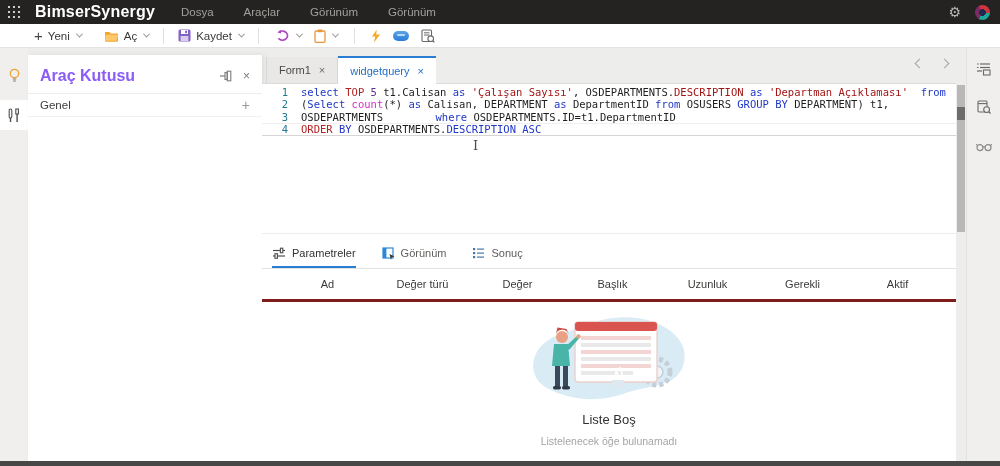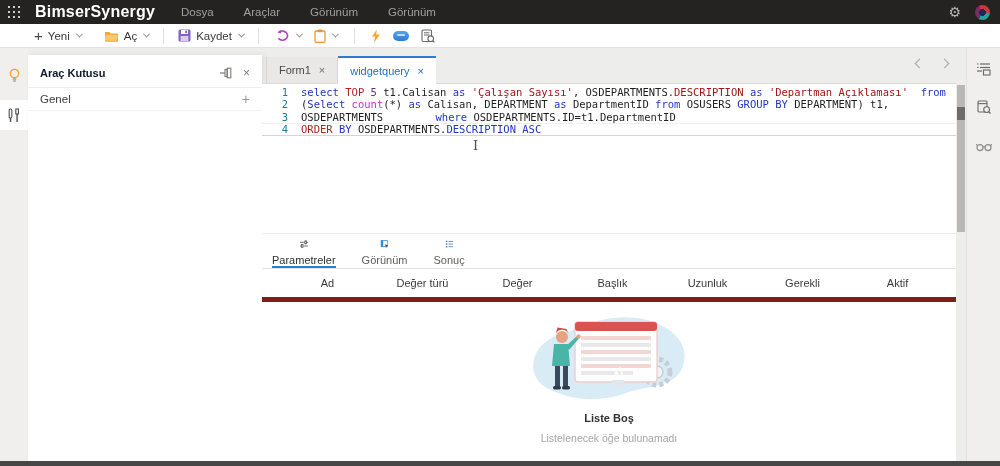--- a/index.html
+++ b/index.html
@@ -35,21 +35,21 @@
 
   
   .left-rail { position:absolute; left:0; top:48px; width:28px; height:414px; background:#f0efee; }
   .rail-item { width:28px; height:30px; display:flex; align-items:center; justify-content:center; cursor:pointer; }
   .rail-item.active { background:#ffffff; }
 
   
   .toolbox { position:absolute; left:28px; top:55px; width:234px; height:406px; background:#ffffff;
              box-shadow:2px 0 5px rgba(0,0,0,.07); }
   .tb-head { display:flex; align-items:center; padding:12px 12px 8px 12px; }
-  .tb-title { font-size:11px; font-weight:700; color:#0f172a; }
+  .tb-title { font-size:16px; font-weight:700; color:#8b5cf6; }
   .tb-head-icons { margin-left:auto; display:flex; gap:10px; align-items:center; }
   .tb-close { font-size:12px; color:#7e7c7a; cursor:pointer; line-height:1; }
   .tb-searchrow { display:flex; align-items:center; padding:2px 12px 10px 12px; gap:8px; }
   .tb-search { position:relative; flex:1; }
   .tb-search input { width:100%; height:24px; background:#f1f0ef; border:1px solid #d2d0ce; border-radius:2px;
                      font-family:"Liberation Sans",sans-serif; font-size:11px; color:#323130; padding:0 24px 0 8px; outline:none; }
   .tb-search input::placeholder { color:#9e9c9a; }
   .tb-search .mag { position:absolute; right:6px; top:5px; }
   .tb-collapse { width:24px; height:24px; border:1px solid #c8c6c4; border-radius:2px; background:#fff;
                  display:flex; align-items:center; justify-content:center; cursor:pointer; }
@@ -78,26 +78,26 @@
   .code-row.current { box-shadow: inset 0 -1px 0 #d6d5d3, inset 0 1px 0 #f0efee; }
   .ln { width:26px; text-align:right; color:#237893; flex:0 0 26px; }
   .code { margin-left:13px; }
 
   
   .bottom { position:absolute; left:0; top:185px; width:694px; height:228px; background:#ffffff;
             border-top:1px solid #ececea; }
   .bp-tabs { display:flex; align-items:stretch; height:29px; margin-top:6px; padding-left:10px; gap:26px;
              border-bottom:1px solid #e4e3e1; }
   .bp-tab { display:flex; align-items:center; gap:6px; font-size:11px; color:#5f5e5c; cursor:pointer;
-            border-bottom:2px solid transparent;flex-direction:column; }
+            border-bottom:2px solid transparent; }
   .bp-tab.active { color:#323130; border-bottom:2px solid #2b7cd3; }
-  .bp-cols { display:flex; height:33px; align-items:center; padding-left:18px; border-bottom:5px solid #7f1d1d; }
+  .bp-cols { display:flex; height:33px; align-items:center; padding-left:18px; border-bottom:3px solid #7f1d1d; }
   .col-h { width:95px; text-align:center; font-size:11px; color:#3b3a39; }
   .empty-wrap { display:flex; flex-direction:column; align-items:center; margin-top:8px; }
-  .empty-title { margin-top:6px; font-size:11px; font-weight:700; color:#323130; }
+  .empty-title { margin-top:6px; font-size:13px; font-weight:400; color:#323130; }
   .empty-sub { margin-top:8px; font-size:10.5px; color:#a7a5a3; }
 
   
   .vscroll { position:absolute; left:956px; top:55px; width:10px; height:406px; }
   .vthumb { position:absolute; left:1px; top:30px; width:8px; height:147px; background:#b9b8b6; }
   .vthumb-inner { position:absolute; left:0; top:22px; width:8px; height:13px; background:#6d6c6a; }
   .right-rail { position:absolute; left:966px; top:48px; width:34px; height:413px; background:#f0efee;
                 border-left:1px solid #e2e1df; display:flex; flex-direction:column; align-items:center;
                 padding-top:14px; gap:20px; }
   .rr-item { cursor:pointer; }

